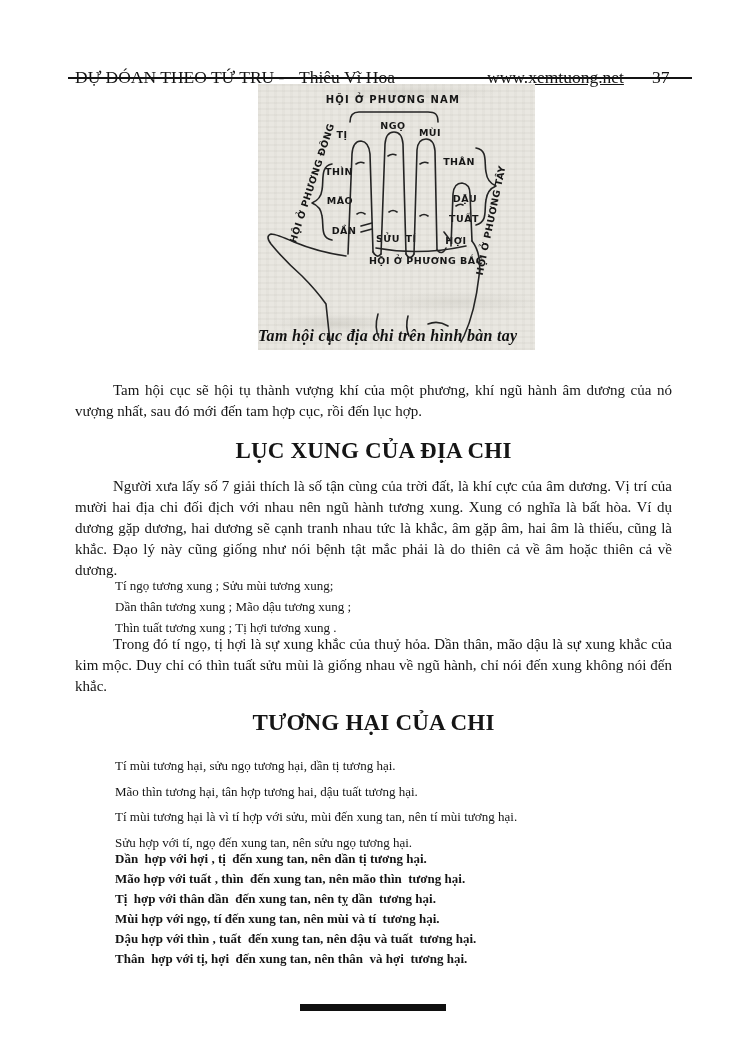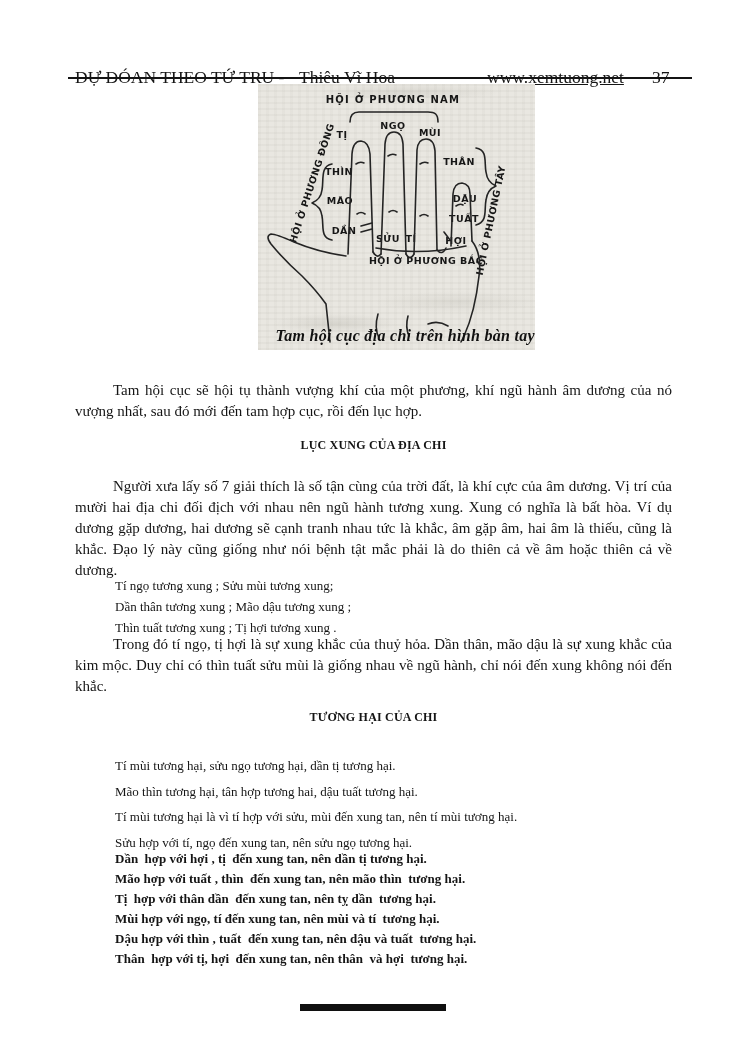--- a/index.html
+++ b/index.html
@@ -27,31 +27,31 @@
       repeating-linear-gradient(90deg, rgba(115,112,100,.04) 0 3px, transparent 3px 8px);
   }
   .fig svg{position:absolute;left:0;top:0;}
   .fig svg path, .fig svg line{stroke:#242424;stroke-width:1.6;fill:none;stroke-linecap:round;stroke-linejoin:round;}
   .fig svg text{
     fill:#161616;font-family:"DejaVu Sans", sans-serif;font-weight:bold;
     font-size:9.5px;letter-spacing:.5px;
   }
   .fig svg text.big{font-size:10px;letter-spacing:1.2px;}
   .caption{
-    position:absolute;left:0;bottom:5px;width:100%;text-align:right;
+    position:absolute;left:0;bottom:5px;width:100%;text-align:left;
     font:bold italic 16px "Liberation Serif", serif;letter-spacing:.3px;color:#111;margin-top:40px;
   }
   
   .col{position:absolute;left:75px;width:597px;font-size:15px;line-height:21px;text-align:justify;}
   .col.indent{text-indent:38px;}
   .list{position:absolute;left:75px;width:597px;font-size:13px;}
   .list div{padding-left:40px;white-space:pre-wrap;}
   .h-center{
     position:absolute;left:75px;width:597px;text-align:center;
-    font-size:12px;font-weight:bold;letter-spacing:.2px;
+    font-size:23px;font-weight:bold;letter-spacing:.2px;
   }
   .lh21 div{line-height:21px;}
   .lh195 div{line-height:19.6px;margin-top:6px;}
   .lh20 div{line-height:20px;}
   
   .foot-bar{position:absolute;left:300px;top:1004px;width:146px;height:7px;background:#101010;}
 </style>
 </head>
 <body>
 

